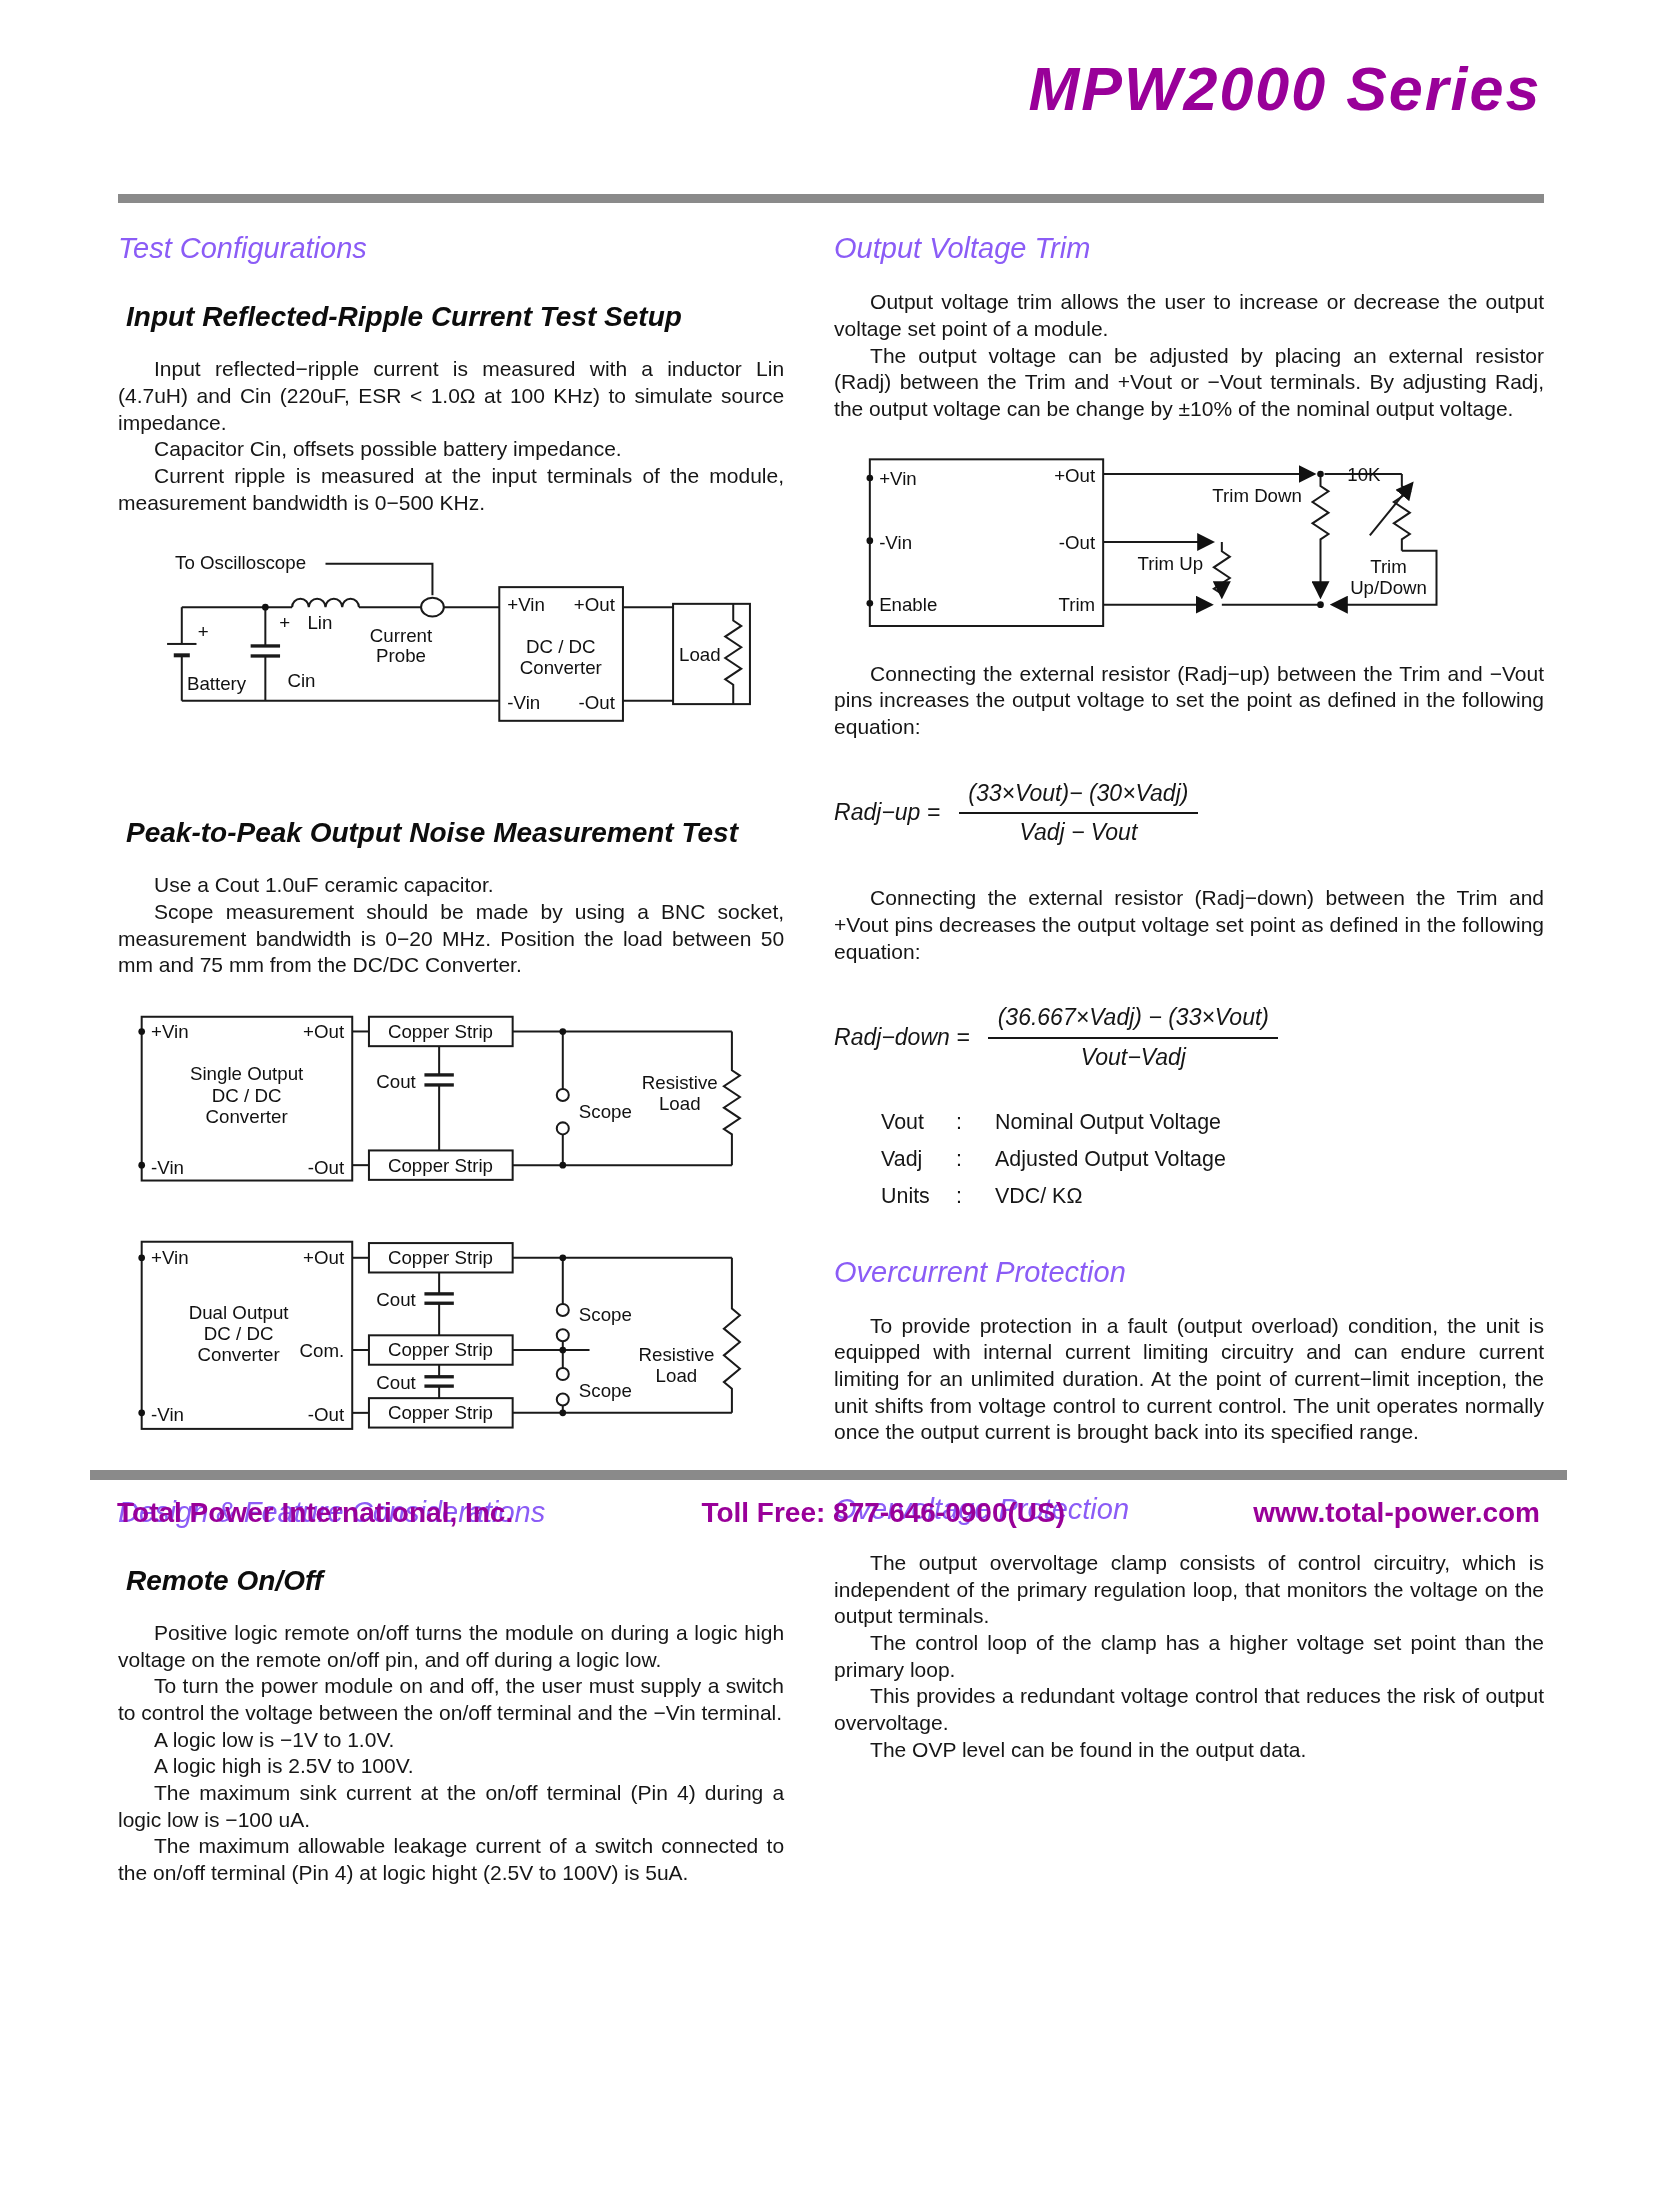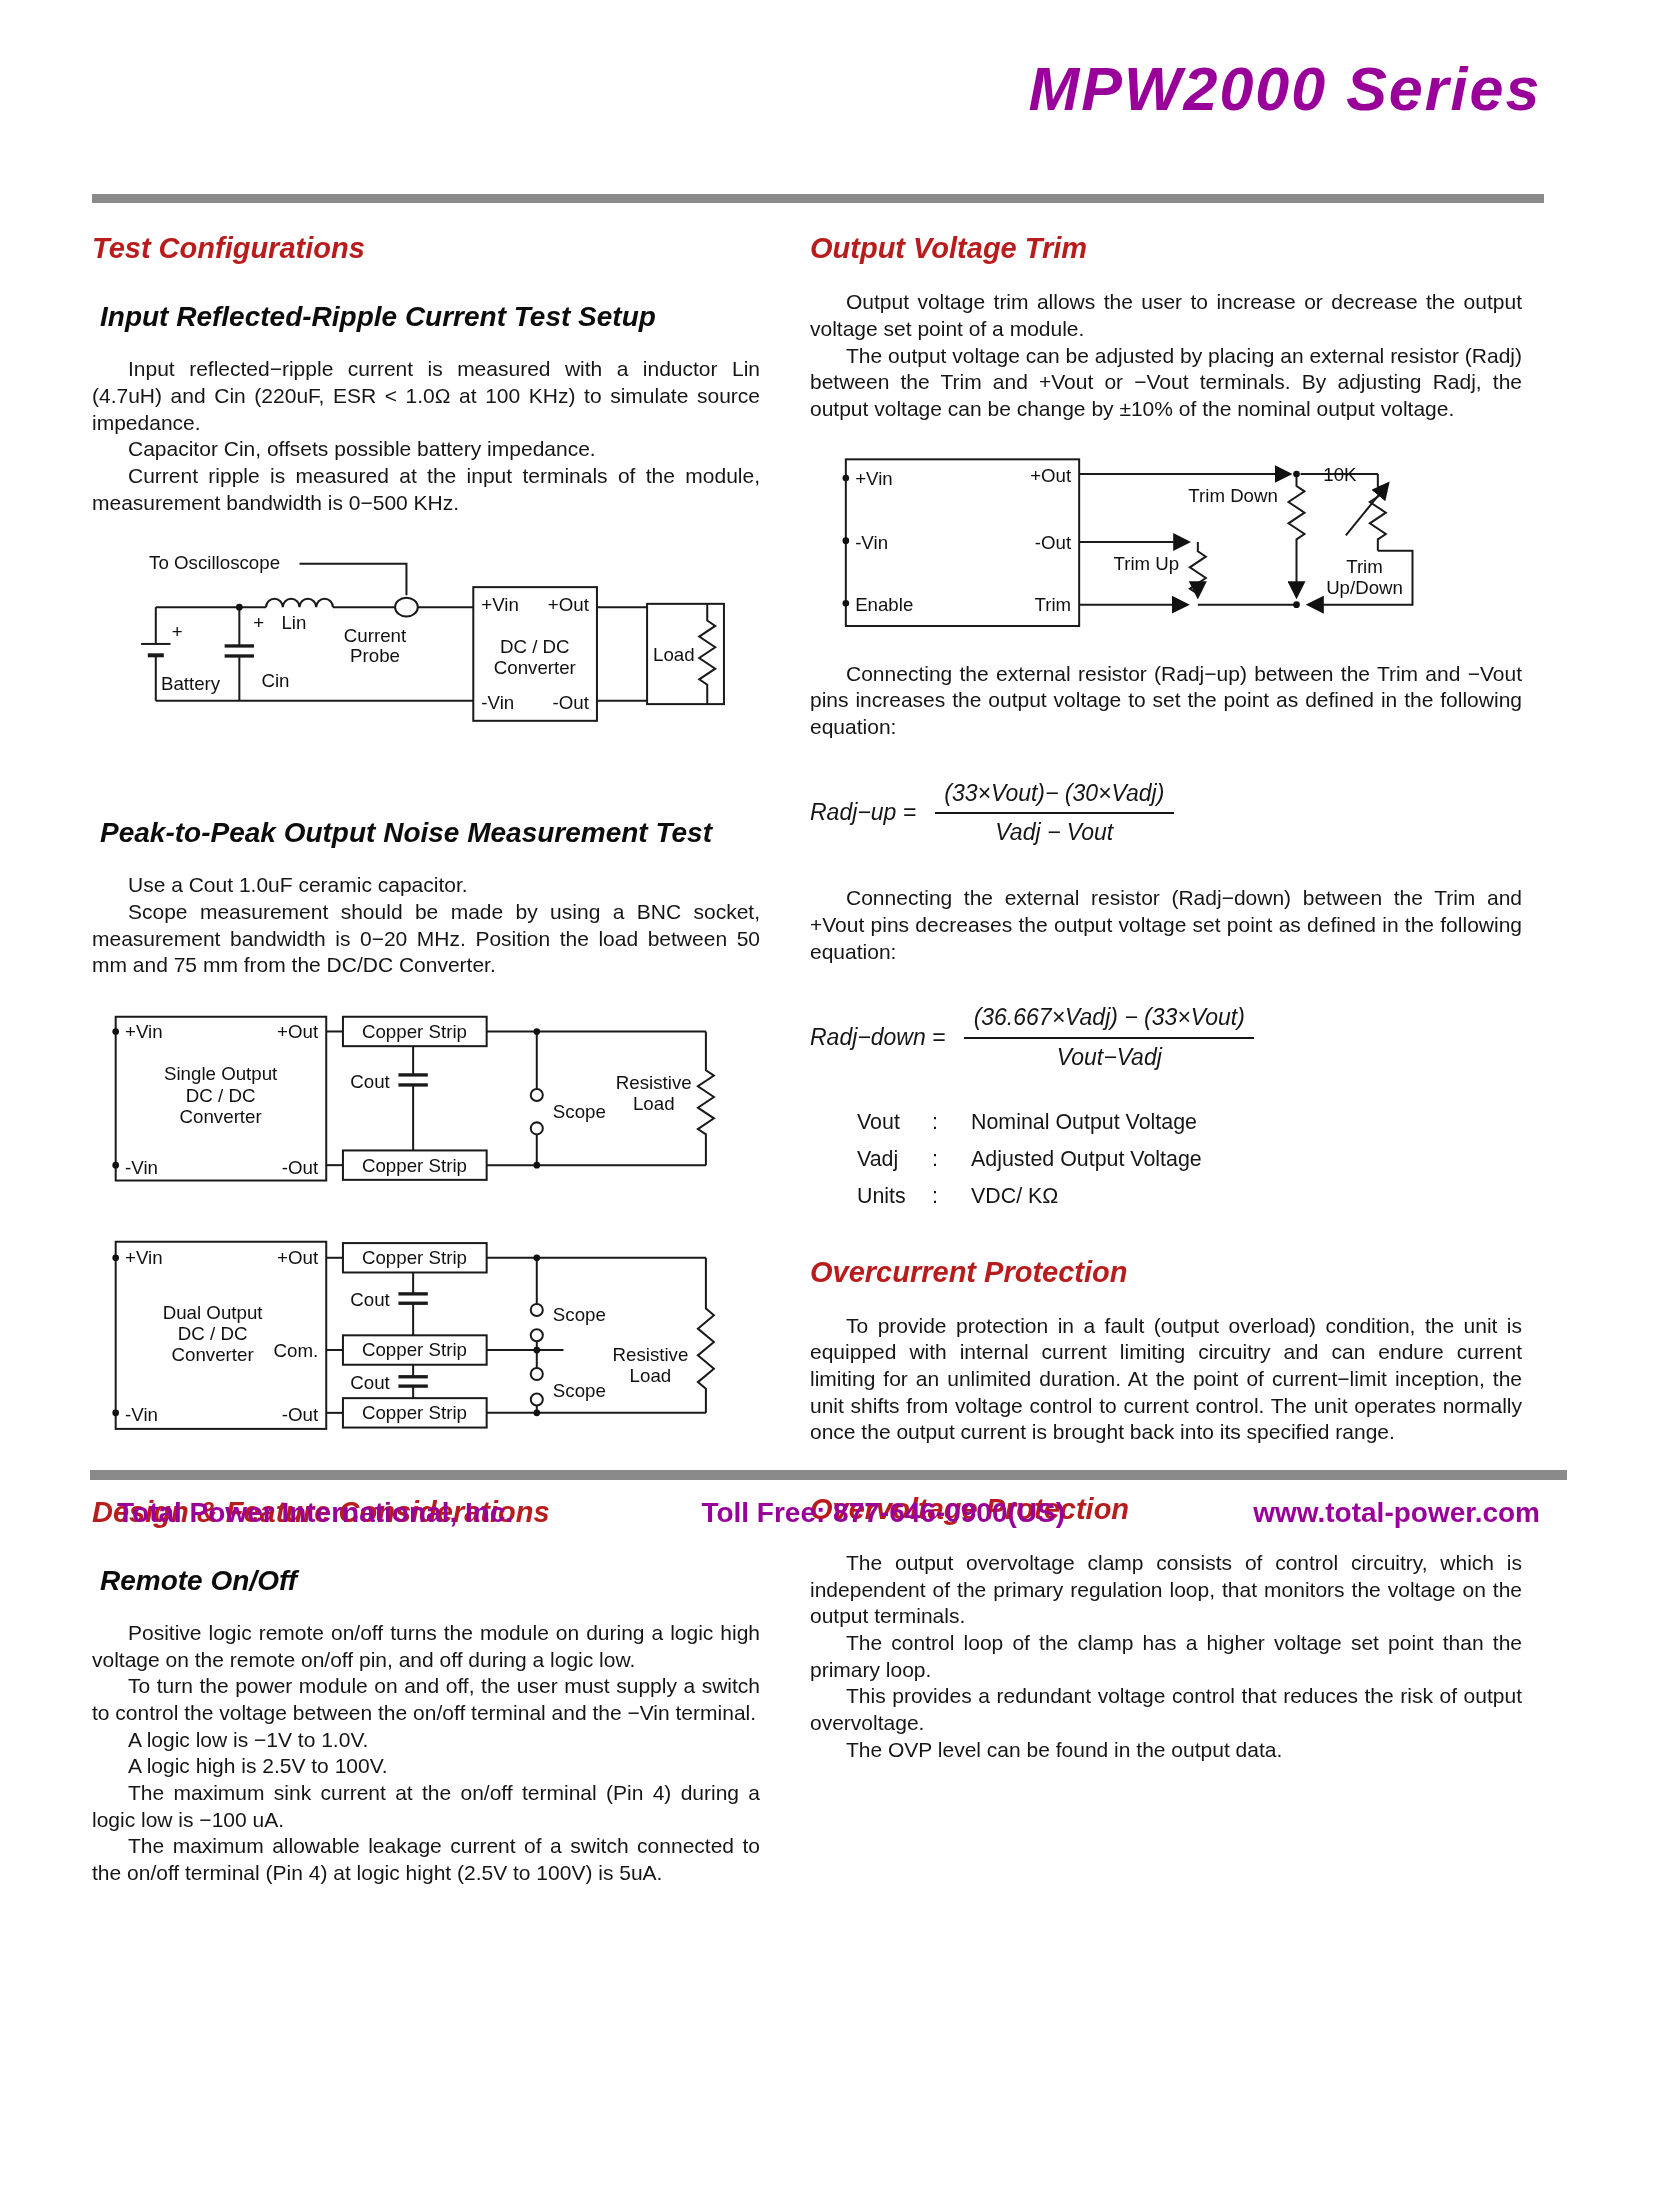--- a/index.html
+++ b/index.html
@@ -1,34 +1,34 @@
 <!DOCTYPE html>
 <html style="font-size:10.7px"><head>
 <meta charset="utf-8">
 <style>
   * { margin:0; padding:0; box-sizing:border-box; }
   html,body { background:#ffffff; }
   body {
     width:1657px; height:2205px; position:relative;
     font-family:"Liberation Sans", sans-serif; color:#111111;
   }
-  .page { position:absolute; top:0; left:0; width:1657px; height:1582px; padding:39px 113px 0 92px; }
+  .page { position:absolute; top:0; left:0; width:1657px; height:1582px; padding:39px 113px 0 118px; }
 
   .logo {
     text-align:right; font-size:61px; font-weight:bold; font-style:italic;
     color:#990099; letter-spacing:2px; line-height:1; margin-top:20px; padding-right:2.7px;
     font-family:"Liberation Sans", sans-serif;
   }
   .rule { height:9.4px; background:#8a8a8a; margin-top:74px; }
 
   .columns { display:flex; gap:50px; margin-top:29px; }
   .col-left { width:668px; }
   .col-right { width:712px; }
 
-  h1.sec { font-size:29px; font-weight:bold; font-style:italic; margin:47px 0 24px; color:#b91c1c; }
+  h1.sec { font-size:29px; font-weight:normal; font-style:italic; margin:47px 0 24px; color:#8b5cf6; }
   .col > h1.sec:first-child { margin-top:0; }
   h2.sub { font-size:28px; font-weight:bold; font-style:italic; margin:36px 8px 23px; color:#0d0d0d; }
   p.body { font-size:21px; line-height:1.27; text-align:justify; text-indent:36px; color:#161616; }
 
   svg.diagram { display:block; margin:31px 0 27px 16.7px; }
   .col-right svg.diagram { margin-left:27px; }
   svg text { font-family:"Liberation Sans", sans-serif; font-size:28px; fill:#111111; stroke:none; }
   svg .wires { stroke:#1a1a1a; stroke-width:3; fill:none; }
 
   .equation {

